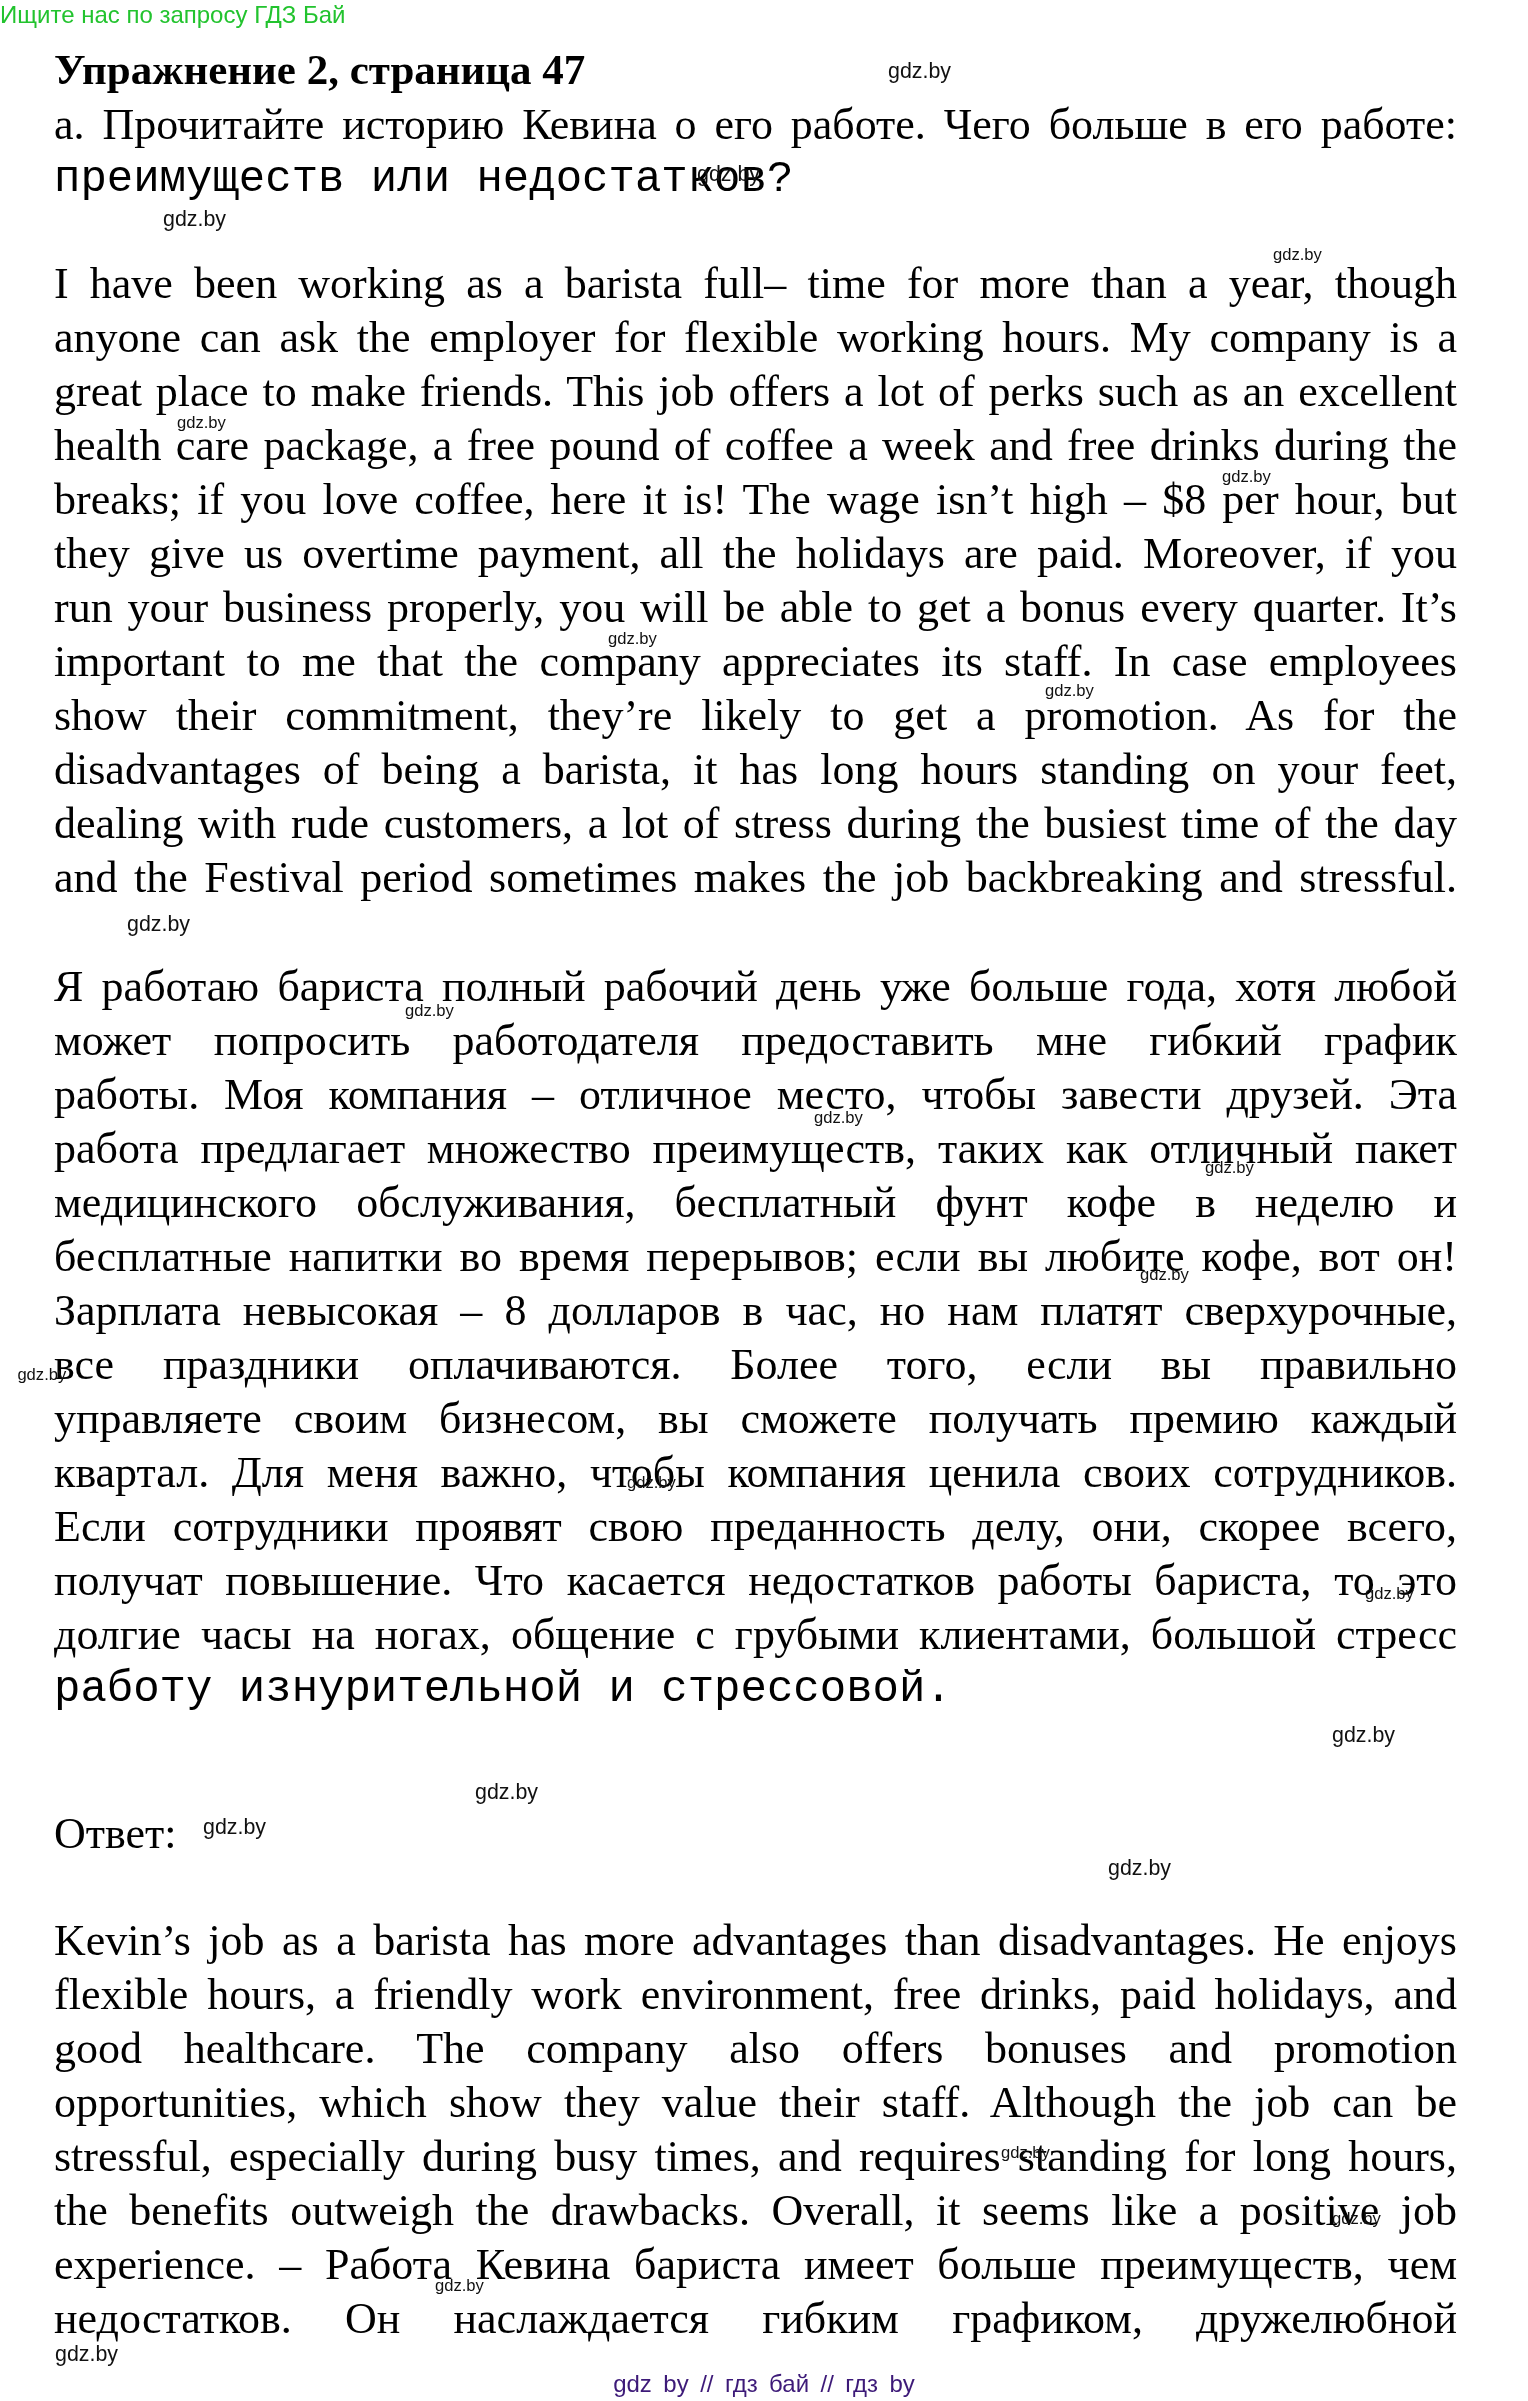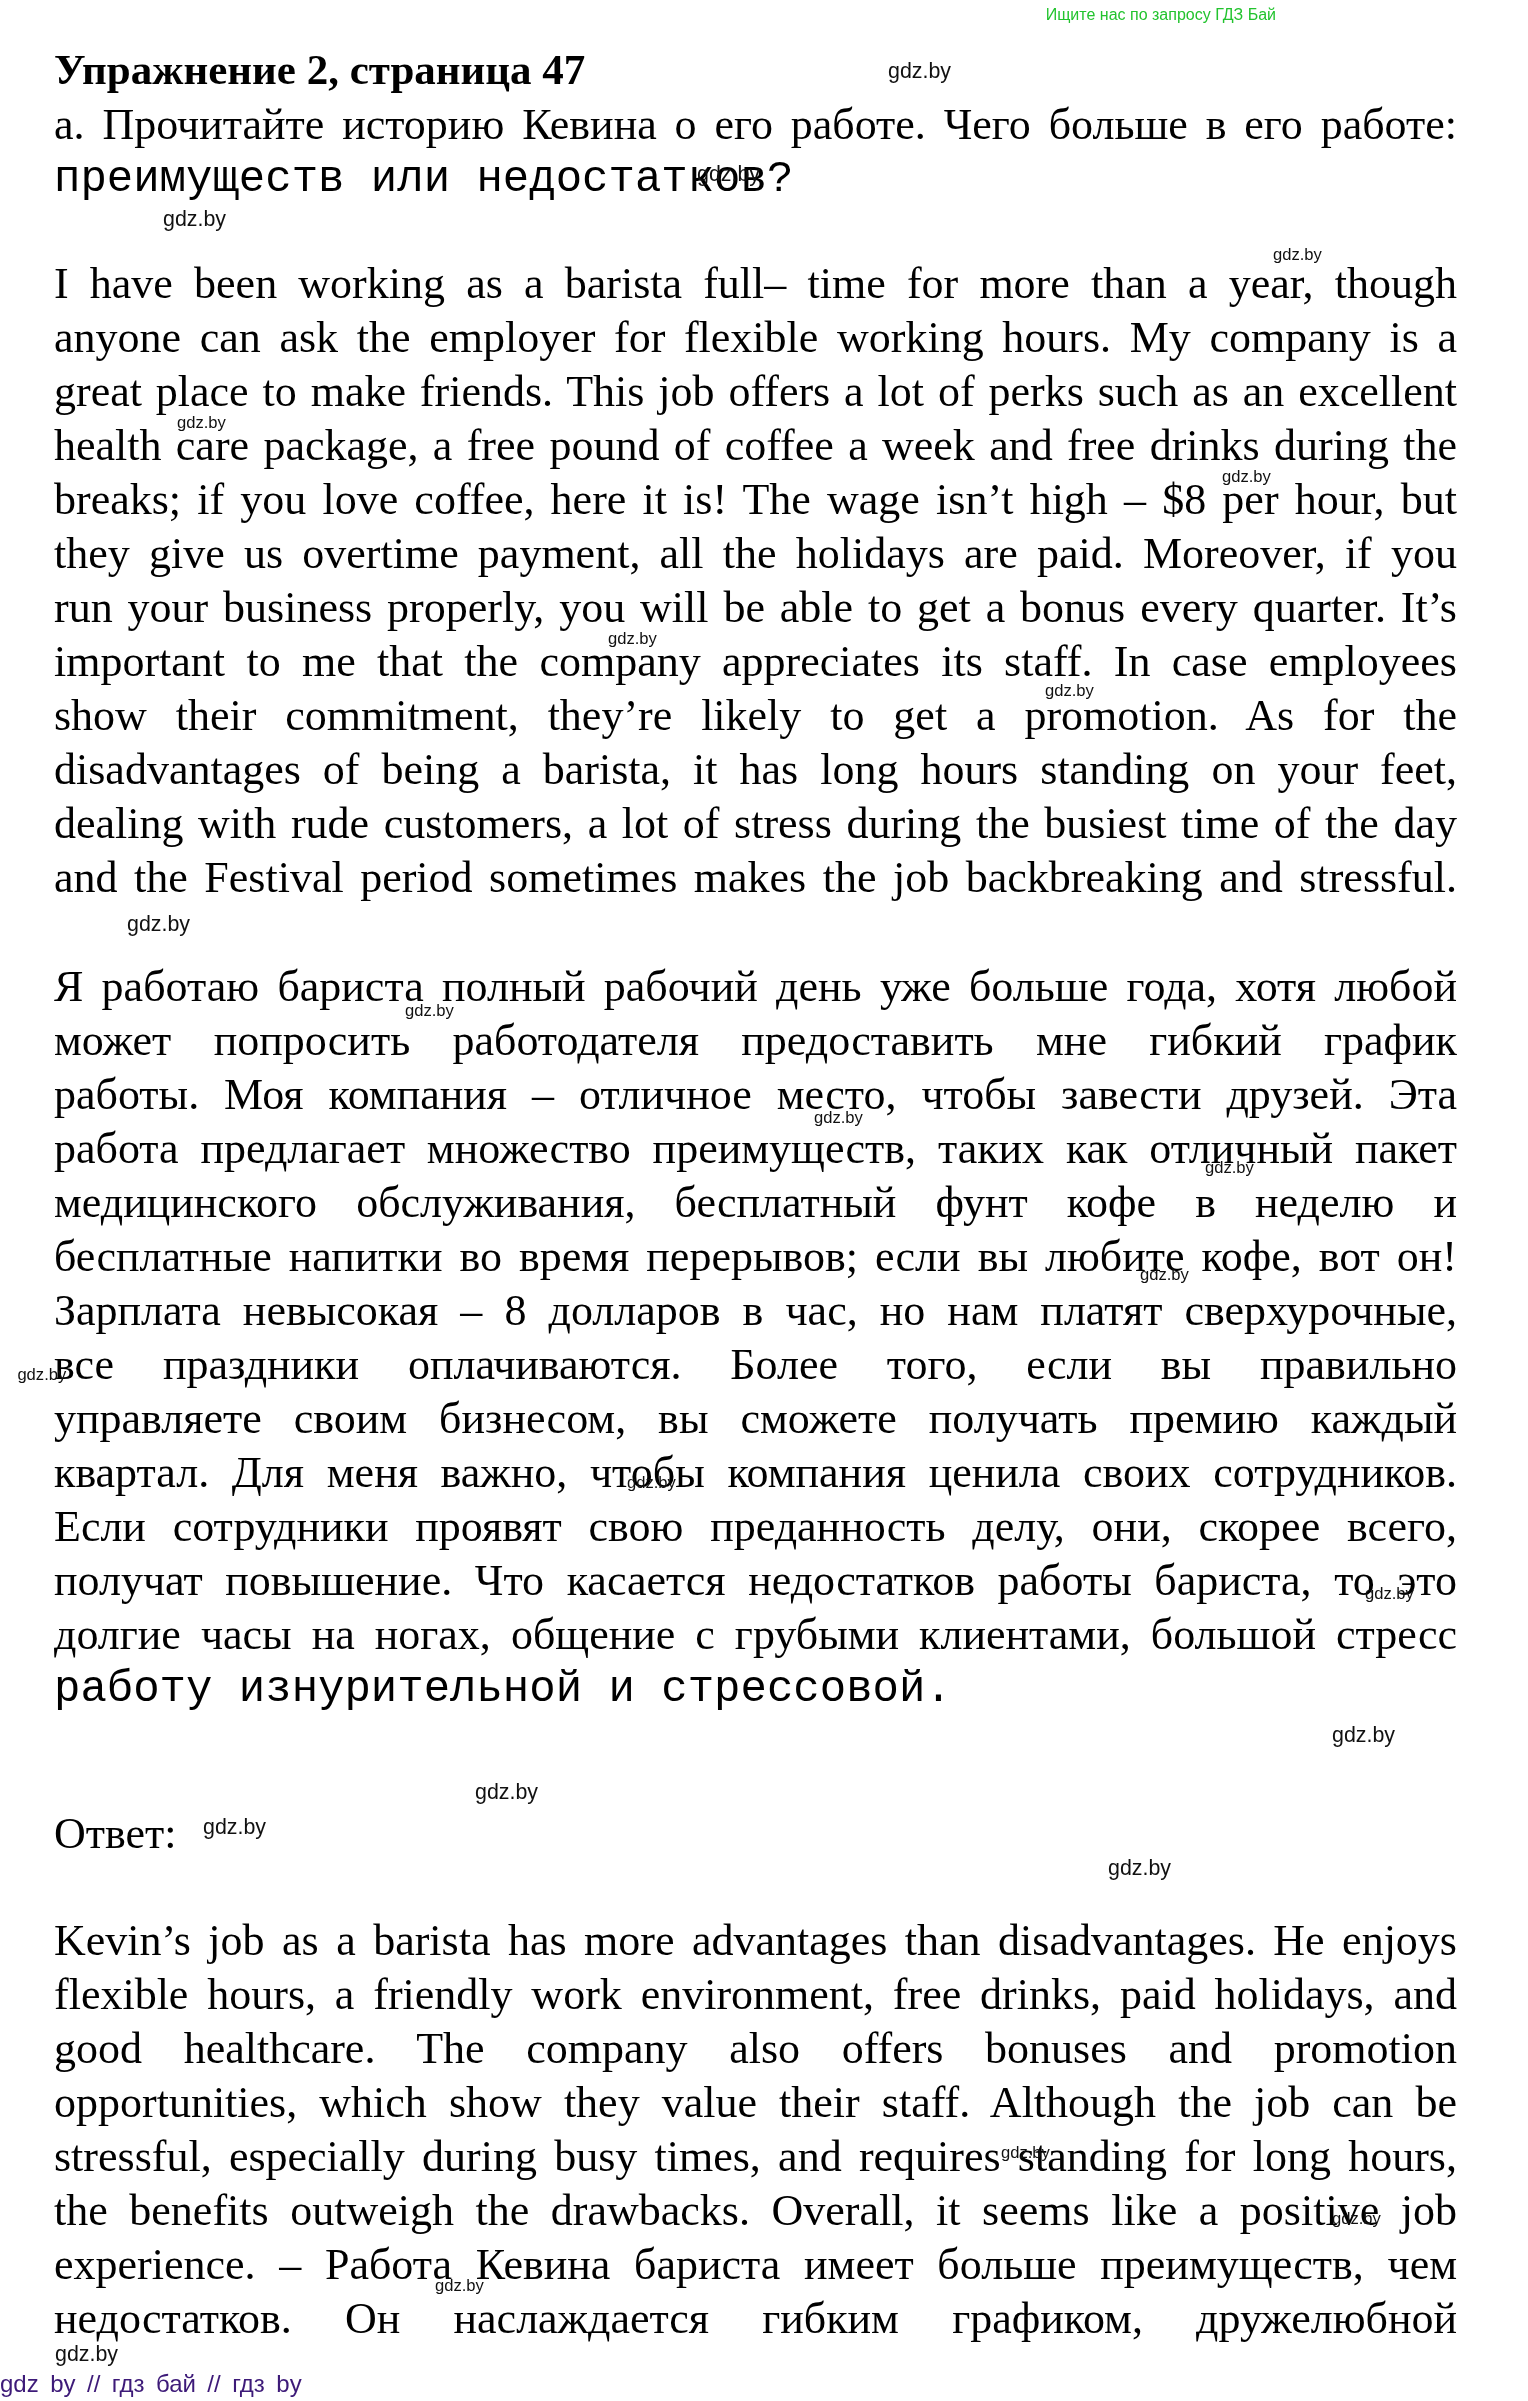--- a/index.html
+++ b/index.html
@@ -13,23 +13,23 @@
       position: relative;
       overflow: hidden;
       font-family: "Liberation Serif", "DejaVu Serif", serif;
       color: #000000;
     }
     .top-banner {
       position: absolute;
       top: 0;
       left: 0;
       width: 1276px;
-      text-align: right;
+      text-align: left;
       font-family: "Liberation Sans", "DejaVu Sans", sans-serif;
-      font-size: 16px;
+      font-size: 24px;
       line-height: 30px;
       color: #22c32e;
     }
     .title {
       position: absolute;
       top: 44px;
       left: 54px;
       font-size: 43px;
       font-weight: bold;
       line-height: 51px;
@@ -73,21 +73,21 @@
     }
     .wm.small {
       font-size: 16.6px;
       line-height: 19px;
     }
     .footer {
       position: absolute;
       top: 2369px;
       left: 0;
       width: 1528px;
-      text-align: left;
+      text-align: center;
       font-family: "Liberation Sans", "DejaVu Sans", sans-serif;
       font-size: 24px;
       line-height: 30px;
       color: #3d1a78;
       word-spacing: 4.8px;
     }
   </style>
 </head>
 <body>
 

